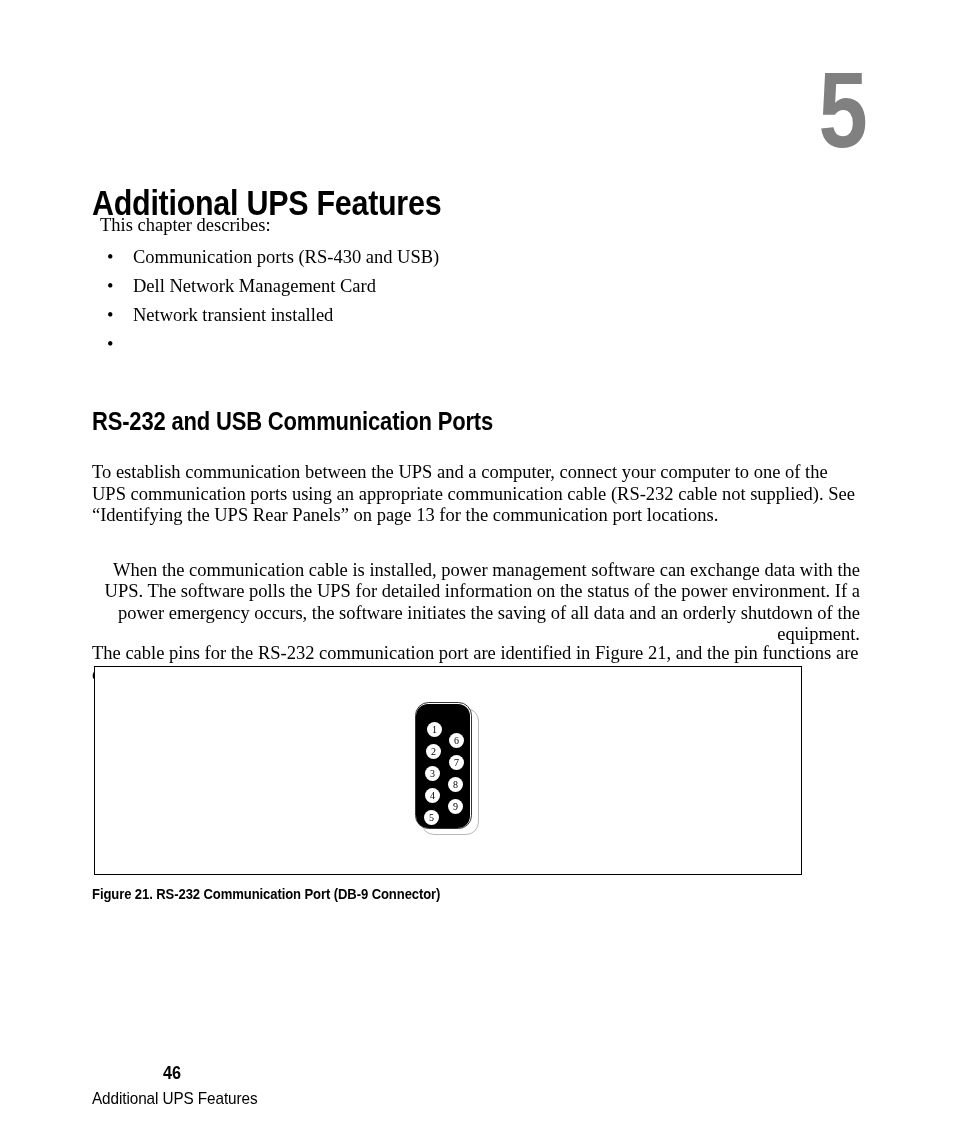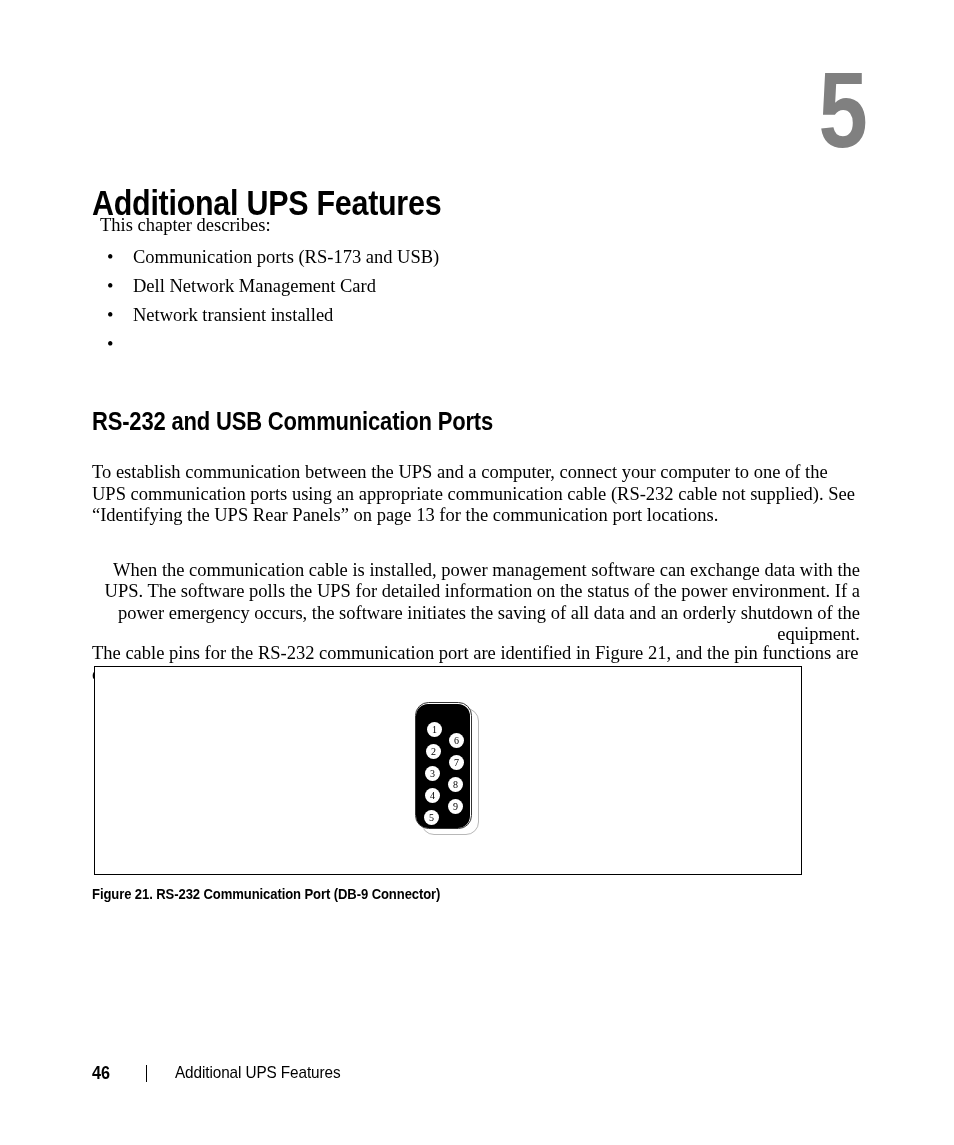--- a/index.html
+++ b/index.html
@@ -201,20 +201,21 @@
 
   
   .footer {
     position: absolute;
     left: 92px;
     top: 1060px;
     height: 26px;
     display: flex;
     align-items: center;
     font-family: "Liberation Sans Narrow", "Liberation Sans", sans-serif;
+    flex-direction: column;
   }
   .footer-page-number {
     font-size: 18px;
     font-weight: bold;
     line-height: 26px;
     width: 42px;
     transform: scaleX(0.9);
     transform-origin: left center;
   }
   .footer-separator {
@@ -241,21 +242,21 @@
 
   <div class="chapter-number">5</div>
 
   <h1 class="chapter-title">Additional UPS Features</h1>
 
   <div class="intro-line">This chapter describes:</div>
 
   <ul class="bullet-list">
     <li>
       <span class="bullet-dot">•</span>
-      <span>Communication ports (RS-173 and USB)</span>
+      <span>Communication ports (RS-430 and USB)</span>
     </li>
     <li>
       <span class="bullet-dot">•</span>
       <span>Dell Network Management Card</span>
     </li>
     <li>
       <span class="bullet-dot">•</span>
       <span>Network transient installed</span>
     </li>
     <li>

